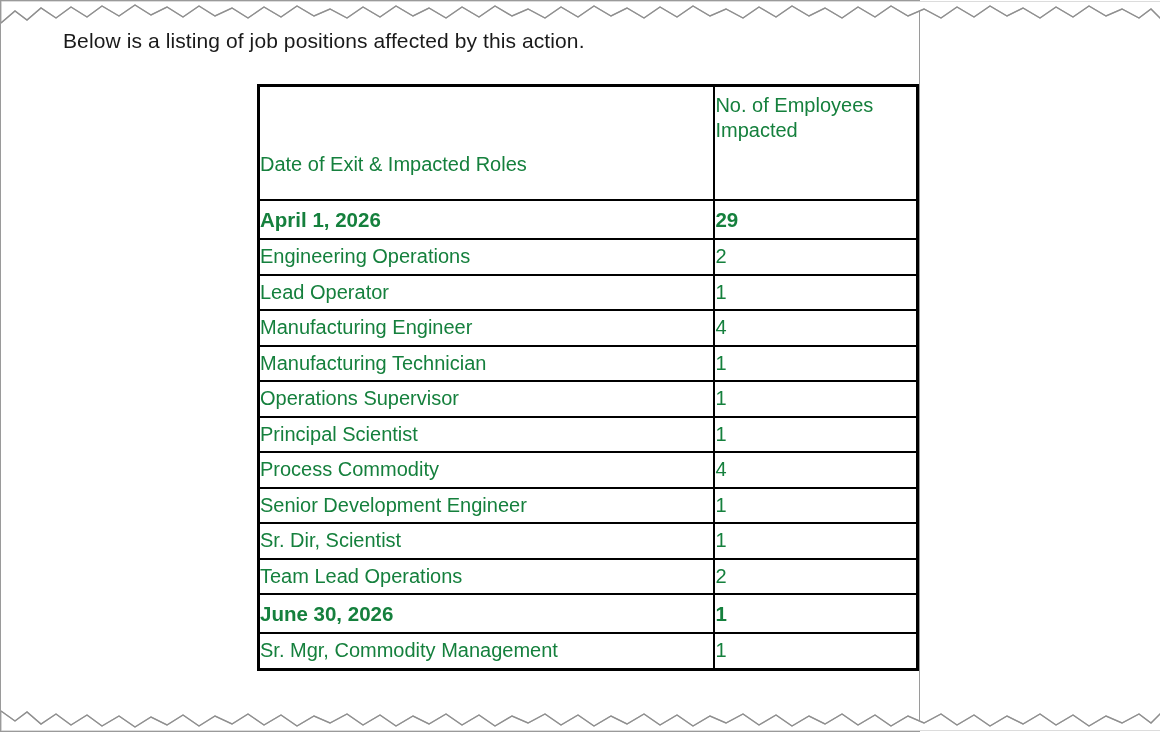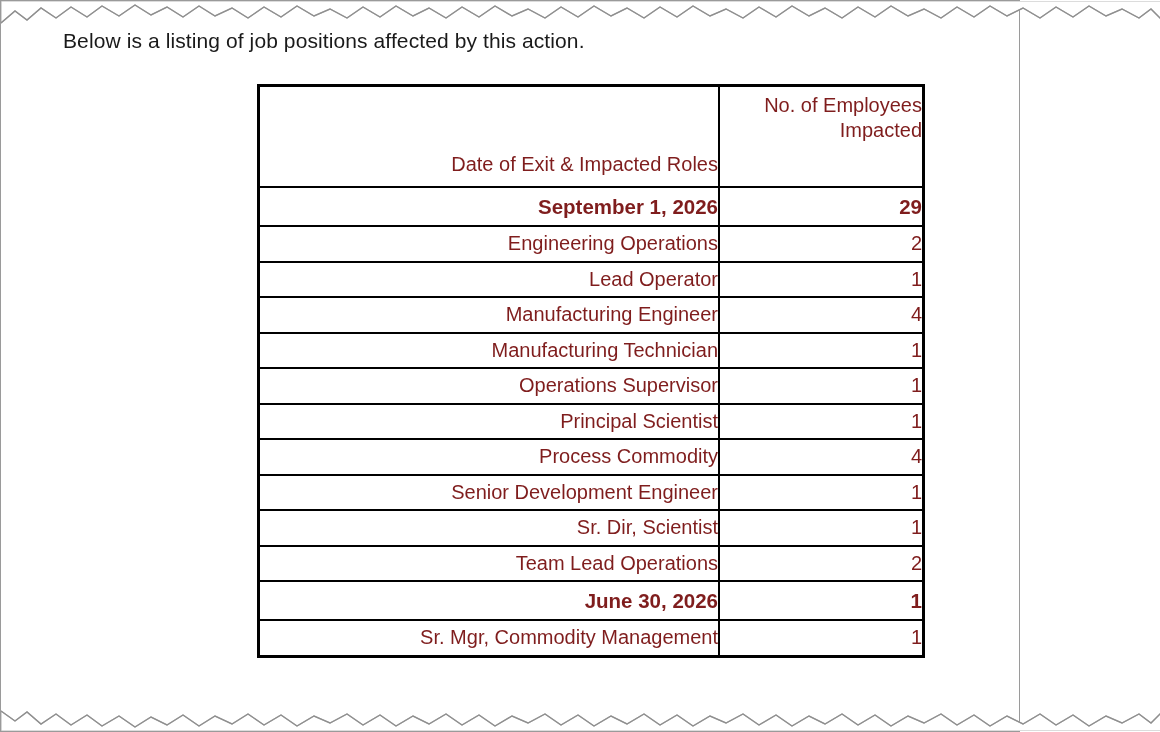--- a/index.html
+++ b/index.html
@@ -9,21 +9,21 @@
   }
   body {
     width: 1160px;
     height: 732px;
     font-family: "Liberation Sans", sans-serif;
     overflow: hidden;
   }
 
   .page {
     position: relative;
-    width: 1020px;
+    width: 920px;
     height: 732px;
     box-sizing: border-box;
     background: #ffffff;
     border: 1px solid #9a9a9a;
   }
 
   
   .torn {
     position: absolute;
     left: 0;
@@ -52,38 +52,38 @@
   }
 
   table.listing {
     border-collapse: collapse;
     border: 3px solid #000000;
     background: #ffffff;
   }
   table.listing td, table.listing th {
     border: 2px solid #000000;
     padding: 0;
-    text-align: right;
+    text-align: left;
     vertical-align: middle;
     font-size: 20px;
-    color: #7f1d1d;
+    color: #15803d;
     font-weight: normal;
   }
   .col-role { width: 458px; }
   .col-count { width: 202px; }
 
   thead th {
     font-weight: bold;
     font-size: 20.5px;
     line-height: 1.27;
   }
   thead th.role-head {
     height: 90px;
     vertical-align: bottom;
-    padding-bottom: 9px;
+    padding-bottom: 22px;
   }
   thead th.count-head {
     height: 90px;
     vertical-align: top;
     padding-top: 6px;
   }
 
   tbody tr td {
     height: 33.5px;
   }
@@ -112,21 +112,21 @@
   <div class="table-wrap">
     <table class="listing">
       <thead>
         <tr>
           <th class="col-role role-head">Date of Exit &amp; Impacted Roles</th>
           <th class="col-count count-head">No. of Employees Impacted</th>
         </tr>
       </thead>
       <tbody>
         <tr class="group">
-          <td>September 1, 2026</td>
+          <td>April 1, 2026</td>
           <td>29</td>
         </tr>
         <tr>
           <td>Engineering Operations</td>
           <td>2</td>
         </tr>
         <tr>
           <td>Lead Operator</td>
           <td>1</td>
         </tr>

